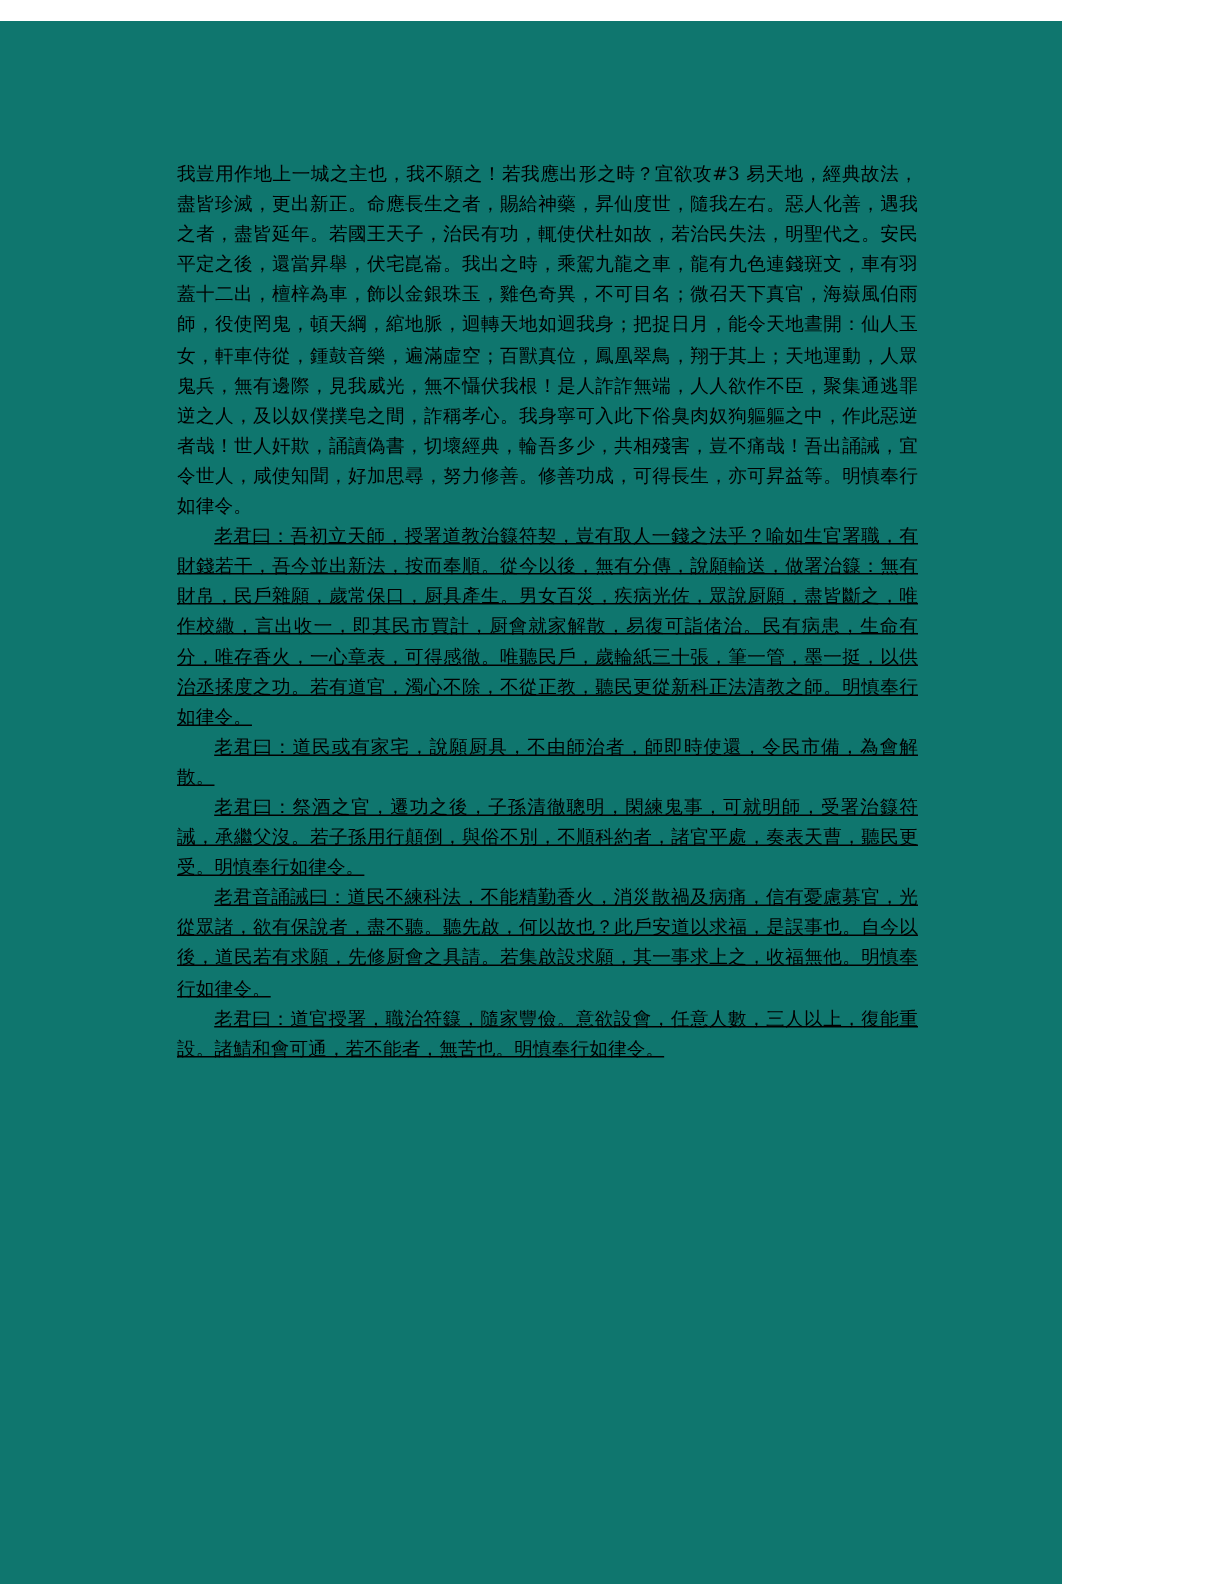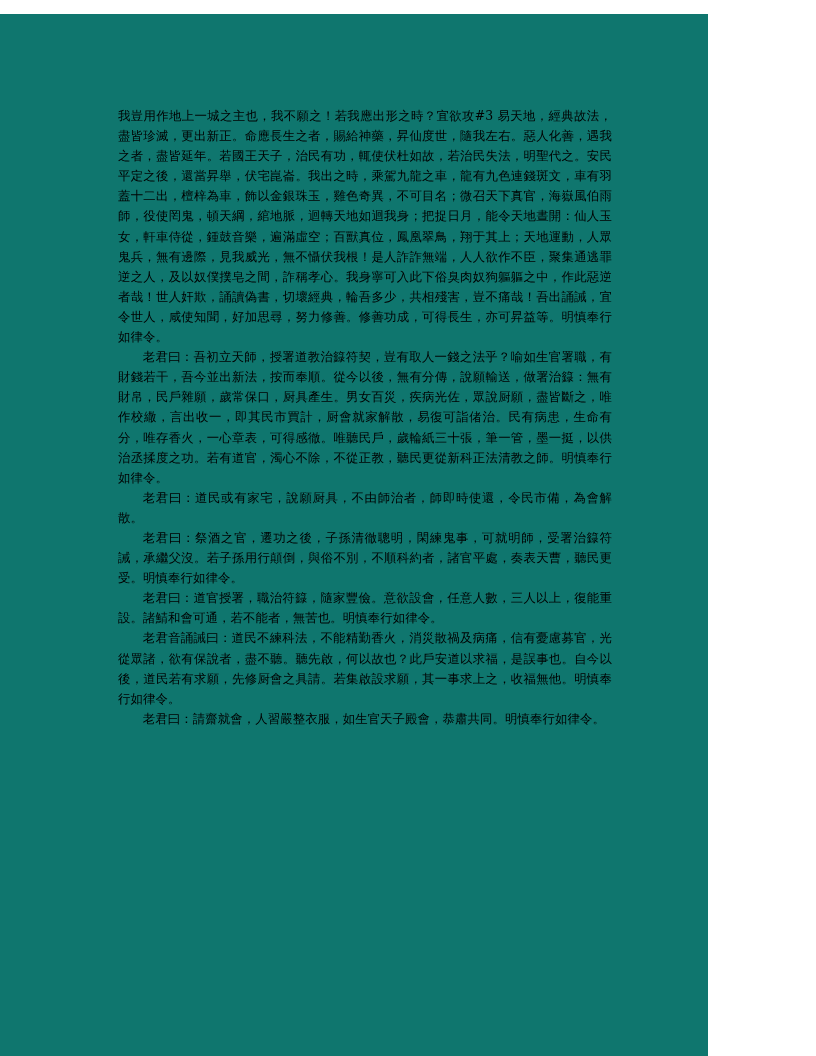--- a/index.html
+++ b/index.html
@@ -28,28 +28,28 @@
     text-align: justify;
     text-justify: inter-character;
     letter-spacing: 0.1px;
   }
   .para {
     margin: 0;
     text-indent: 0;
   }
   .para.indent {
     text-indent: 2em;
+    text-decoration: underline;
   }
 </style>
 </head>
 <body>
 
 <div class="page">
   <div class="doc-body">
     <p class="para">我豈用作地上一城之主也，我不願之！若我應出形之時？宜欲攻#3 易天地，經典故法，盡皆珍滅，更出新正。命應長生之者，賜給神藥，昇仙度世，隨我左右。惡人化善，遇我之者，盡皆延年。若國王天子，治民有功，輒使伏杜如故，若治民失法，明聖代之。安民平定之後，還當昇舉，伏宅崑崙。我出之時，乘駕九龍之車，龍有九色連錢斑文，車有羽蓋十二出，檀梓為車，飾以金銀珠玉，雞色奇異，不可目名；微召天下真官，海嶽風伯雨師，役使罔鬼，頓天綱，綰地脈，迴轉天地如迴我身；把捉日月，能令天地晝開：仙人玉女，軒車侍從，鍾鼓音樂，遍滿虛空；百獸真位，鳳凰翠鳥，翔于其上；天地運動，人眾鬼兵，無有邊際，見我威光，無不懾伏我根！是人詐詐無端，人人欲作不臣，聚集通逃罪逆之人，及以奴僕撲皂之間，詐稱孝心。我身寧可入此下俗臭肉奴狗軀軀之中，作此惡逆者哉！世人奸欺，誦讀偽書，切壞經典，輪吾多少，共相殘害，豈不痛哉！吾出誦誡，宜令世人，咸使知聞，好加思尋，努力修善。修善功成，可得長生，亦可昇益等。明慎奉行如律令。</p>
     <p class="para indent">老君曰：吾初立天師，授署道教治籙符契，豈有取人一錢之法乎？喻如生官署職，有財錢若干，吾今並出新法，按而奉順。從今以後，無有分傳，說願輸送，做署治籙：無有財帛，民戶雜願，歲常保口，厨具產生。男女百災，疾病光佐，眾說厨願，盡皆斷之，唯作校繖，言出收一，即其民市買計，厨會就家解散，易復可詣偖治。民有病患，生命有分，唯存香火，一心章表，可得感徹。唯聽民戶，歲輪紙三十張，筆一管，墨一挺，以供治丞揉度之功。若有道官，濁心不除，不從正教，聽民更從新科正法清教之師。明慎奉行如律令。</p>
     <p class="para indent">老君曰：道民或有家宅，說願厨具，不由師治者，師即時使還，令民市備，為會解散。</p>
     <p class="para indent">老君曰：祭酒之官，遷功之後，子孫清徹聰明，閑練鬼事，可就明師，受署治籙符誡，承繼父沒。若子孫用行顛倒，與俗不別，不順科約者，諸官平處，奏表天曹，聽民更受。明慎奉行如律令。</p>
+    <p class="para indent">老君音誦誡曰：道民不練科法，不能精勤香火，消災散禍及病痛，信有憂慮募官，光從眾諸，欲有保說者，盡不聽。聽先啟，何以故也？此戶安道以求福，是誤事也。自今以後，道民若有求願，先修厨會之具請。若集啟設求願，其一事求上之，收福無他。明慎奉行如律令。</p>
     <p class="para indent">老君曰：道官授署，職治符籙，隨家豐儉。意欲設會，任意人數，三人以上，復能重設。諸鯖和會可通，若不能者，無苦也。明慎奉行如律令。</p>
-    <p class="para indent">老君音誦誡曰：道民不練科法，不能精勤香火，消災散禍及病痛，信有憂慮募官，光從眾諸，欲有保說者，盡不聽。聽先啟，何以故也？此戶安道以求福，是誤事也。自今以後，道民若有求願，先修厨會之具請。若集啟設求願，其一事求上之，收福無他。明慎奉行如律令。</p>
-    <p class="para indent">老君曰：請齋就會，人習嚴整衣服，如生官天子殿會，恭肅共同。明慎奉行如律令。</p>
   </div>
 </div>
 
 </body></html>

